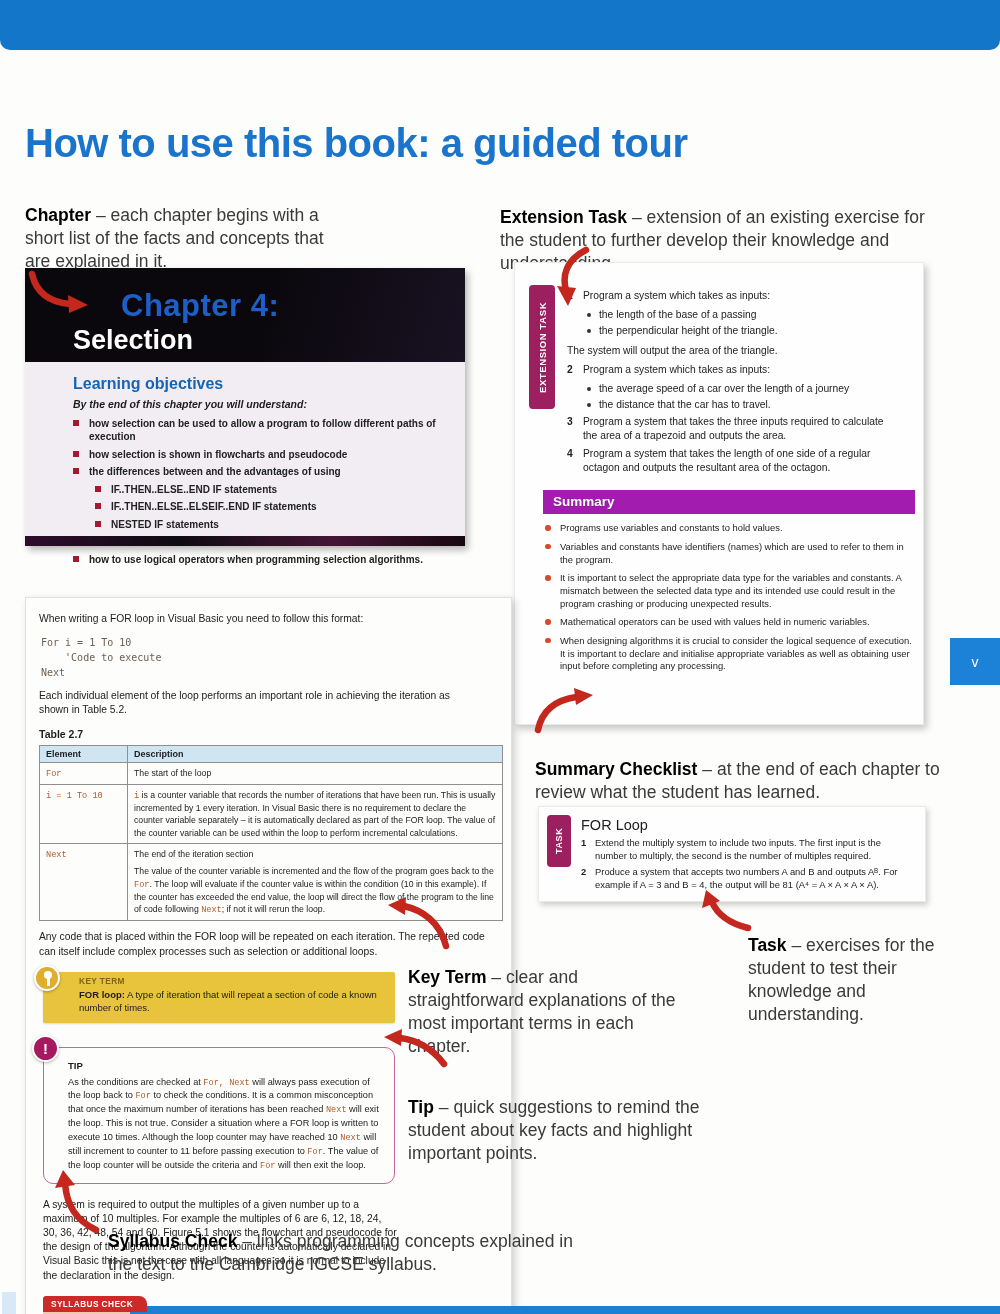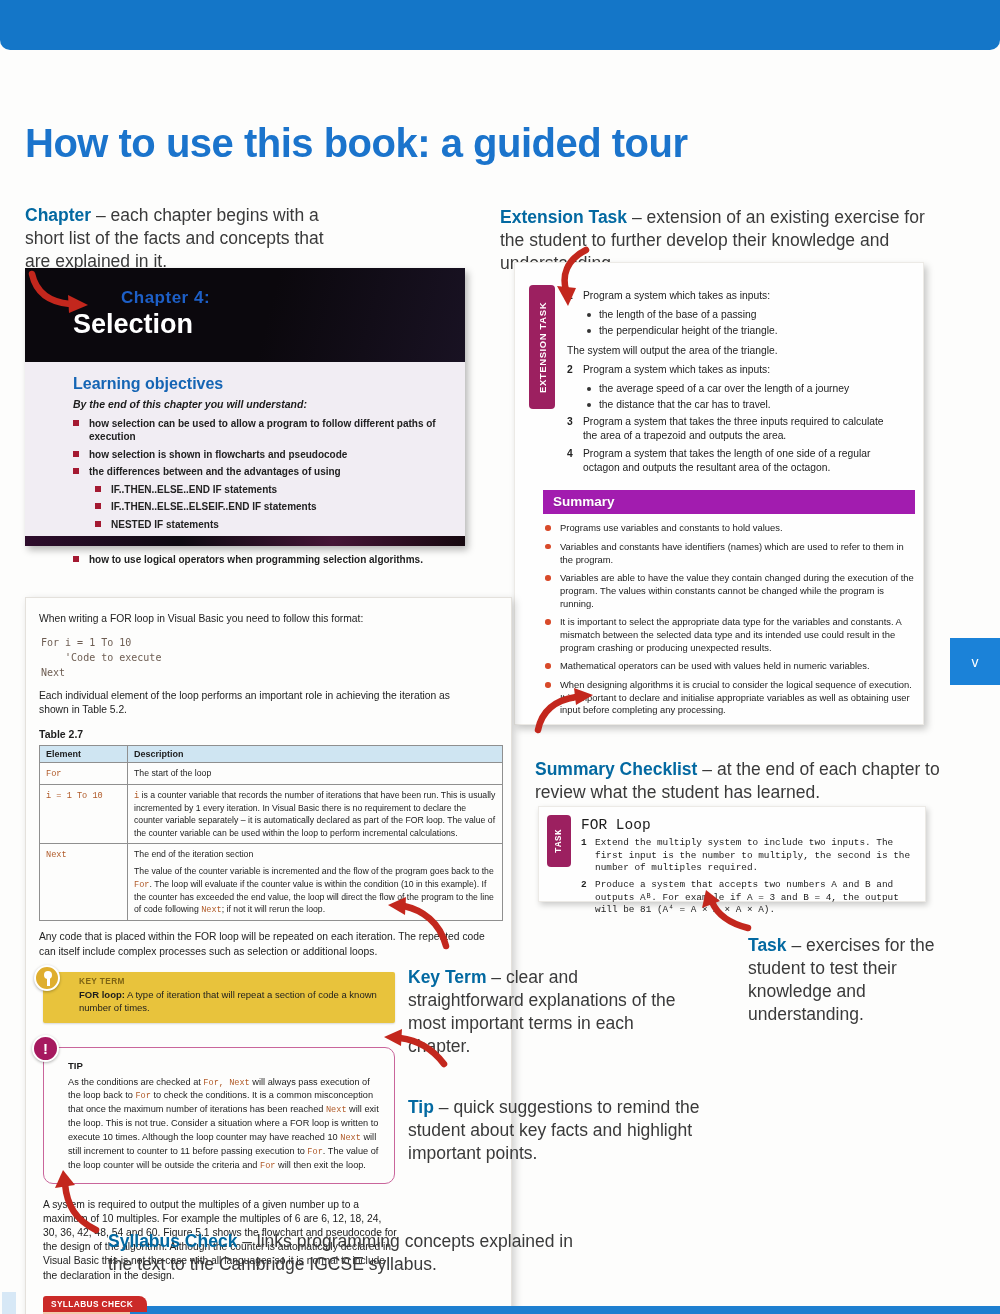--- a/index.html
+++ b/index.html
@@ -12,34 +12,34 @@
   .bottombar{position:absolute;left:130px;top:1306px;width:870px;height:8px;background:#1e7fd0;}
   .edge-speck{position:absolute;left:2px;top:1292px;width:14px;height:22px;background:#d7e8f6;}
   .page-tab{position:absolute;left:950px;top:638px;width:50px;height:47px;background:#1b82d8;color:#fff;
             display:flex;align-items:center;justify-content:center;font-size:14px;}
 
   
   .page-title{position:absolute;left:25px;top:94px;font-size:40px;font-weight:700;color:#1b74cc;letter-spacing:-0.5px;}
 
   
   .note{position:absolute;font-size:17.5px;line-height:1.33;color:#3a3a3a;}
-  .note b{color:#0369a1;}
+  .note b{color:#000000;}
   .note-chapter{left:25px;top:186px;width:300px;}
   .note-ext{left:500px;top:188px;width:436px;}
   .note-sumcheck{left:535px;top:740px;width:410px;}
   .note-keyterm{left:408px;top:948px;width:282px;}
   .note-tip{left:408px;top:1078px;width:300px;}
   .note-task{left:748px;top:916px;width:190px;}
   .note-syllabus{left:108px;top:1212px;width:470px;}
 
   
   .chapter-card{position:absolute;left:25px;top:268px;width:440px;height:278px;background:#f1edf3;
                 box-shadow:3px 4px 7px rgba(0,0,0,0.28);}
   .chapter-head{height:94px;background:linear-gradient(105deg,#0b080d 55%,#191223);padding:20px 0 0 48px;}
-  .chapter-label{color:#1d5fc7;font-weight:800;font-size:17px;letter-spacing:0.5px;margin-left:48px;}
+  .chapter-label{color:#1d5fc7;font-weight:800;font-size:31px;letter-spacing:0.5px;margin-left:48px;}
   .chapter-title{color:#ffffff;font-size:27px;font-weight:600;margin-top:1px;}
   .chapter-body{padding:13px 18px 0 48px;}
   .lo-head{color:#1565b4;font-size:16px;font-weight:700;margin-bottom:5px;}
   .lo-intro{font-size:10.5px;font-weight:700;font-style:italic;color:#1c1c1c;margin-bottom:7px;}
   .obj{list-style:none;margin:0;padding:0;font-size:10px;font-weight:600;color:#222;}
   .obj li{position:relative;padding-left:16px;margin-bottom:4.5px;line-height:1.3;}
   .obj li::before{content:"";position:absolute;left:0;top:3px;width:6px;height:6px;background:#a41931;}
   .obj li.sub{margin-left:22px;}
   .chapter-strip{position:absolute;left:0;bottom:0;width:100%;height:10px;
                  background:linear-gradient(90deg,#2e0c2c,#0e0b12 35%,#451536 70%,#16080f);}
@@ -59,21 +59,21 @@
   .ext-plain{margin:6px 0 6px 0;}
   .summary-sec{margin-top:16px;margin-left:-24px;}
   .summary-head{background:#a21caf;color:#fff;font-weight:700;font-size:13.5px;padding:3px 10px;width:372px;
                 text-shadow:0 1px 1px rgba(0,0,0,0.15);}
   .summary-list{list-style:none;margin:8px 0 0 0;padding:0;font-size:9.4px;line-height:1.35;color:#222;width:372px;}
   .summary-list li{position:relative;padding-left:17px;margin-bottom:6px;}
   .summary-list li::before{content:"";position:absolute;left:2px;top:3px;width:5.5px;height:5.5px;border-radius:50%;background:#d84a2a;}
 
   
   .task-card{position:absolute;left:538px;top:806px;width:388px;height:96px;background:#fefefe;
-             border:1px solid #eceae6;box-shadow:2px 3px 6px rgba(0,0,0,0.2);font-family:Liberation Mono, monospace;}
+             border:1px solid #eceae6;box-shadow:2px 3px 6px rgba(0,0,0,0.2);}
   .task-tab{left:8px;top:8px;width:24px;height:52px;font-size:9px;}
   .task-content{padding:10px 14px 0 42px;}
   .task-heading{font-size:14.5px;color:#1d1d1d;margin-bottom:4px;}
   .task-row{display:flex;font-size:9.4px;line-height:1.35;color:#222;margin-bottom:4px;}
   .task-row .ext-num{width:14px;}
 
   
   .loop-card{position:absolute;left:25px;top:597px;width:487px;min-height:600px;background:#fdfdfc;
              border:1px solid #e4e1dc;box-shadow:3px 3px 8px rgba(0,0,0,0.18);padding:14px 12px 14px 13px;}
   .body-text{font-size:10.3px;line-height:1.38;color:#222;}
@@ -196,21 +196,20 @@
       <div class="ext-row">
           <span class="ext-num">4</span>
           <span>Program a system that takes the length of one side of a regular octagon and outputs the resultant area of the octagon.</span>
         </div>
 
       <div class="summary-sec">
         <div class="summary-head">Summary</div>
         <ul class="summary-list">
           <li>Programs use variables and constants to hold values.</li>
           <li>Variables and constants have identifiers (names) which are used to refer to them in the program.</li>
-          <li>Variables are able to have the value they contain changed during the execution of the program. The values within constants cannot be changed while the program is running.</li>
           <li>It is important to select the appropriate data type for the variables and constants. A mismatch between the selected data type and its intended use could result in the program crashing or producing unexpected results.</li>
           <li>Mathematical operators can be used with values held in numeric variables.</li>
           <li>When designing algorithms it is crucial to consider the logical sequence of execution. It is important to declare and initialise appropriate variables as well as obtaining user input before completing any processing.</li>
         </ul>
       </div>
     </div>
   </div>
 
   <p class="note note-sumcheck"><b>Summary Checklist</b><span> – at the end of each chapter to review what the student has learned.</span></p>
 

